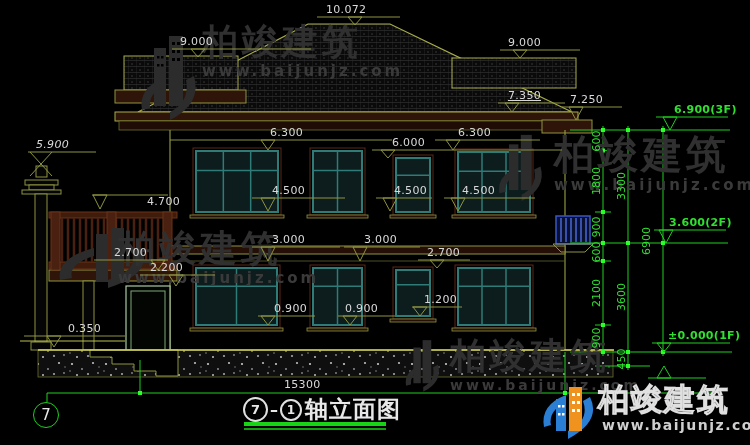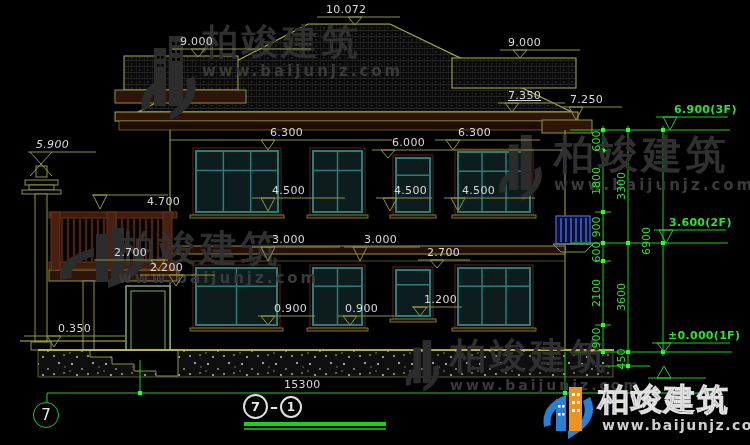--- a/index.html
+++ b/index.html
@@ -387,21 +387,21 @@
       <div class="dim" style="left: 36px; top: 139px; font-style: italic;">5.900</div>
       <div class="dim" style="left: 103px; top: 196px; margin-left: 44px;">4.700</div>
       <div class="dim" style="left: 272px; top: 234px;">3.000</div>
       <div class="dim" style="left: 364px; top: 234px;">3.000</div>
       <div class="dim" style="left: 114px; top: 247px;">2.700</div>
       <div class="dim" style="left: 150px; top: 262px;">2.200</div>
       <div class="dim" style="left: 427px; top: 247px;">2.700</div>
       <div class="dim" style="left: 424px; top: 294px;">1.200</div>
       <div class="dim" style="left: 274px; top: 303px;">0.900</div>
       <div class="dim" style="left: 345px; top: 303px;">0.900</div>
-      <div class="dim" style="left: 58px; top: 323px;">0.350</div>
+      <div class="dim" style="left: 68px; top: 323px;">0.350</div>
       <div class="dim grn" style="left: 674px; top: 104px;">6.900(3F)</div>
       <div class="dim grn" style="left: 669px; top: 217px; text-align: right;">3.600(2F)</div>
       <div class="dim grn" style="left: 668px; top: 330px;">±0.000(1F)</div>
       <div class="vdim" style="left: 596px; top: 141px;">600</div>
       <div class="vdim" style="left: 596px; top: 181px;">1800</div>
       <div class="vdim" style="left: 596px; top: 227px;">900</div>
       <div class="vdim" style="left: 596px; top: 252px;">600</div>
       <div class="vdim" style="left: 596px; top: 293px;">2100</div>
       <div class="vdim" style="left: 596px; top: 338px;">900</div>
       <div class="vdim" style="left: 621px; top: 186px;">3300</div>
@@ -413,20 +413,21 @@
   <div class="dim" style="left:284px;top:379px;z-index:3">15300</div>
 
   <div id="axis-bubble">
     <span>7</span>
   </div>
 
   <div id="title-row">
     <span class="circ">7</span>
     <span class="title-dash">–</span>
     <span class="circ" style="width:18px;height:18px;font-size:12px;">1</span>
+    <span id="title-label">轴立面图</span>
   </div>
   <div id="title-underline-1"></div>
   <div id="title-underline-2"></div>
 
   <div id="brand-logo">
     <svg width="58" height="60" viewBox="0 0 58 60">
       <path d="M4 46 Q0 24 26 14 L26 21 Q8 30 11 44 Z" fill="#2a7fd4"></path>
       <path d="M50 16 Q62 40 28 58 L28 50 Q50 40 43 20 Z" fill="#2a7fd4"></path>
       <rect x="16" y="18" width="10" height="32" fill="#2a7fd4"></rect>
       <rect x="29" y="6" width="13" height="44" fill="#f0921e"></rect>

